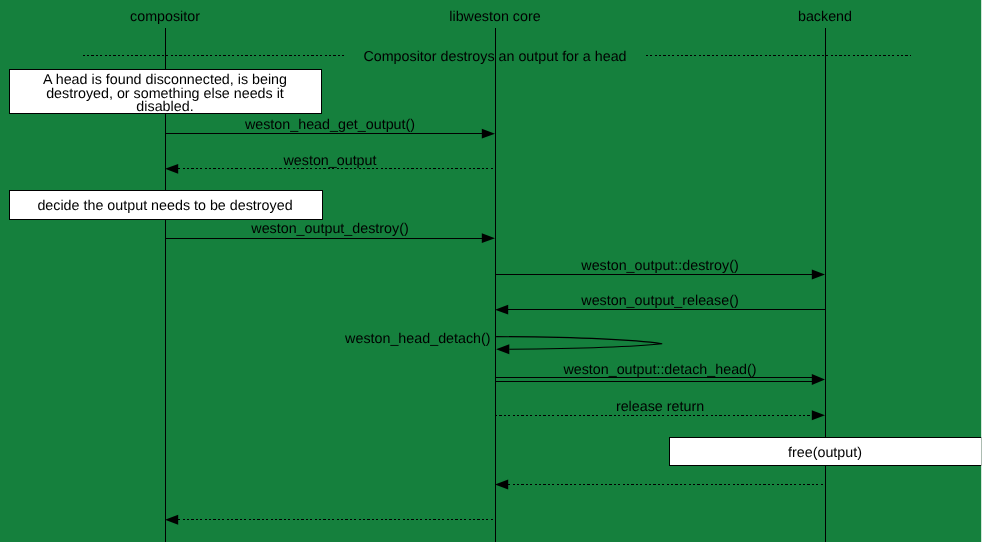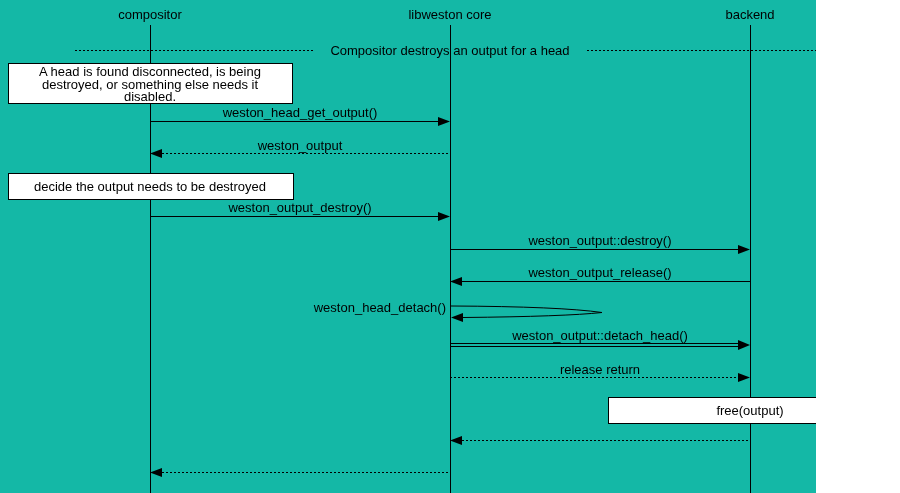--- a/index.html
+++ b/index.html
@@ -2,23 +2,23 @@
 <html><head>
 <meta charset="utf-8">
 <style>
   html, body {
     margin: 0;
     padding: 0;
     background: #ffffff;
   }
   .canvas {
     position: relative;
-    width: 816px;
+    width: 892px;
     height: 493px;
-    background: #14b8a6;
+    background: #15803d;
     overflow: hidden;
   }
   svg text {
     font-family: "Liberation Sans", "DejaVu Sans", sans-serif;
     font-size: 13px;
     fill: #000000;
   }
   svg .actor-label {
     font-size: 13px;
   }

